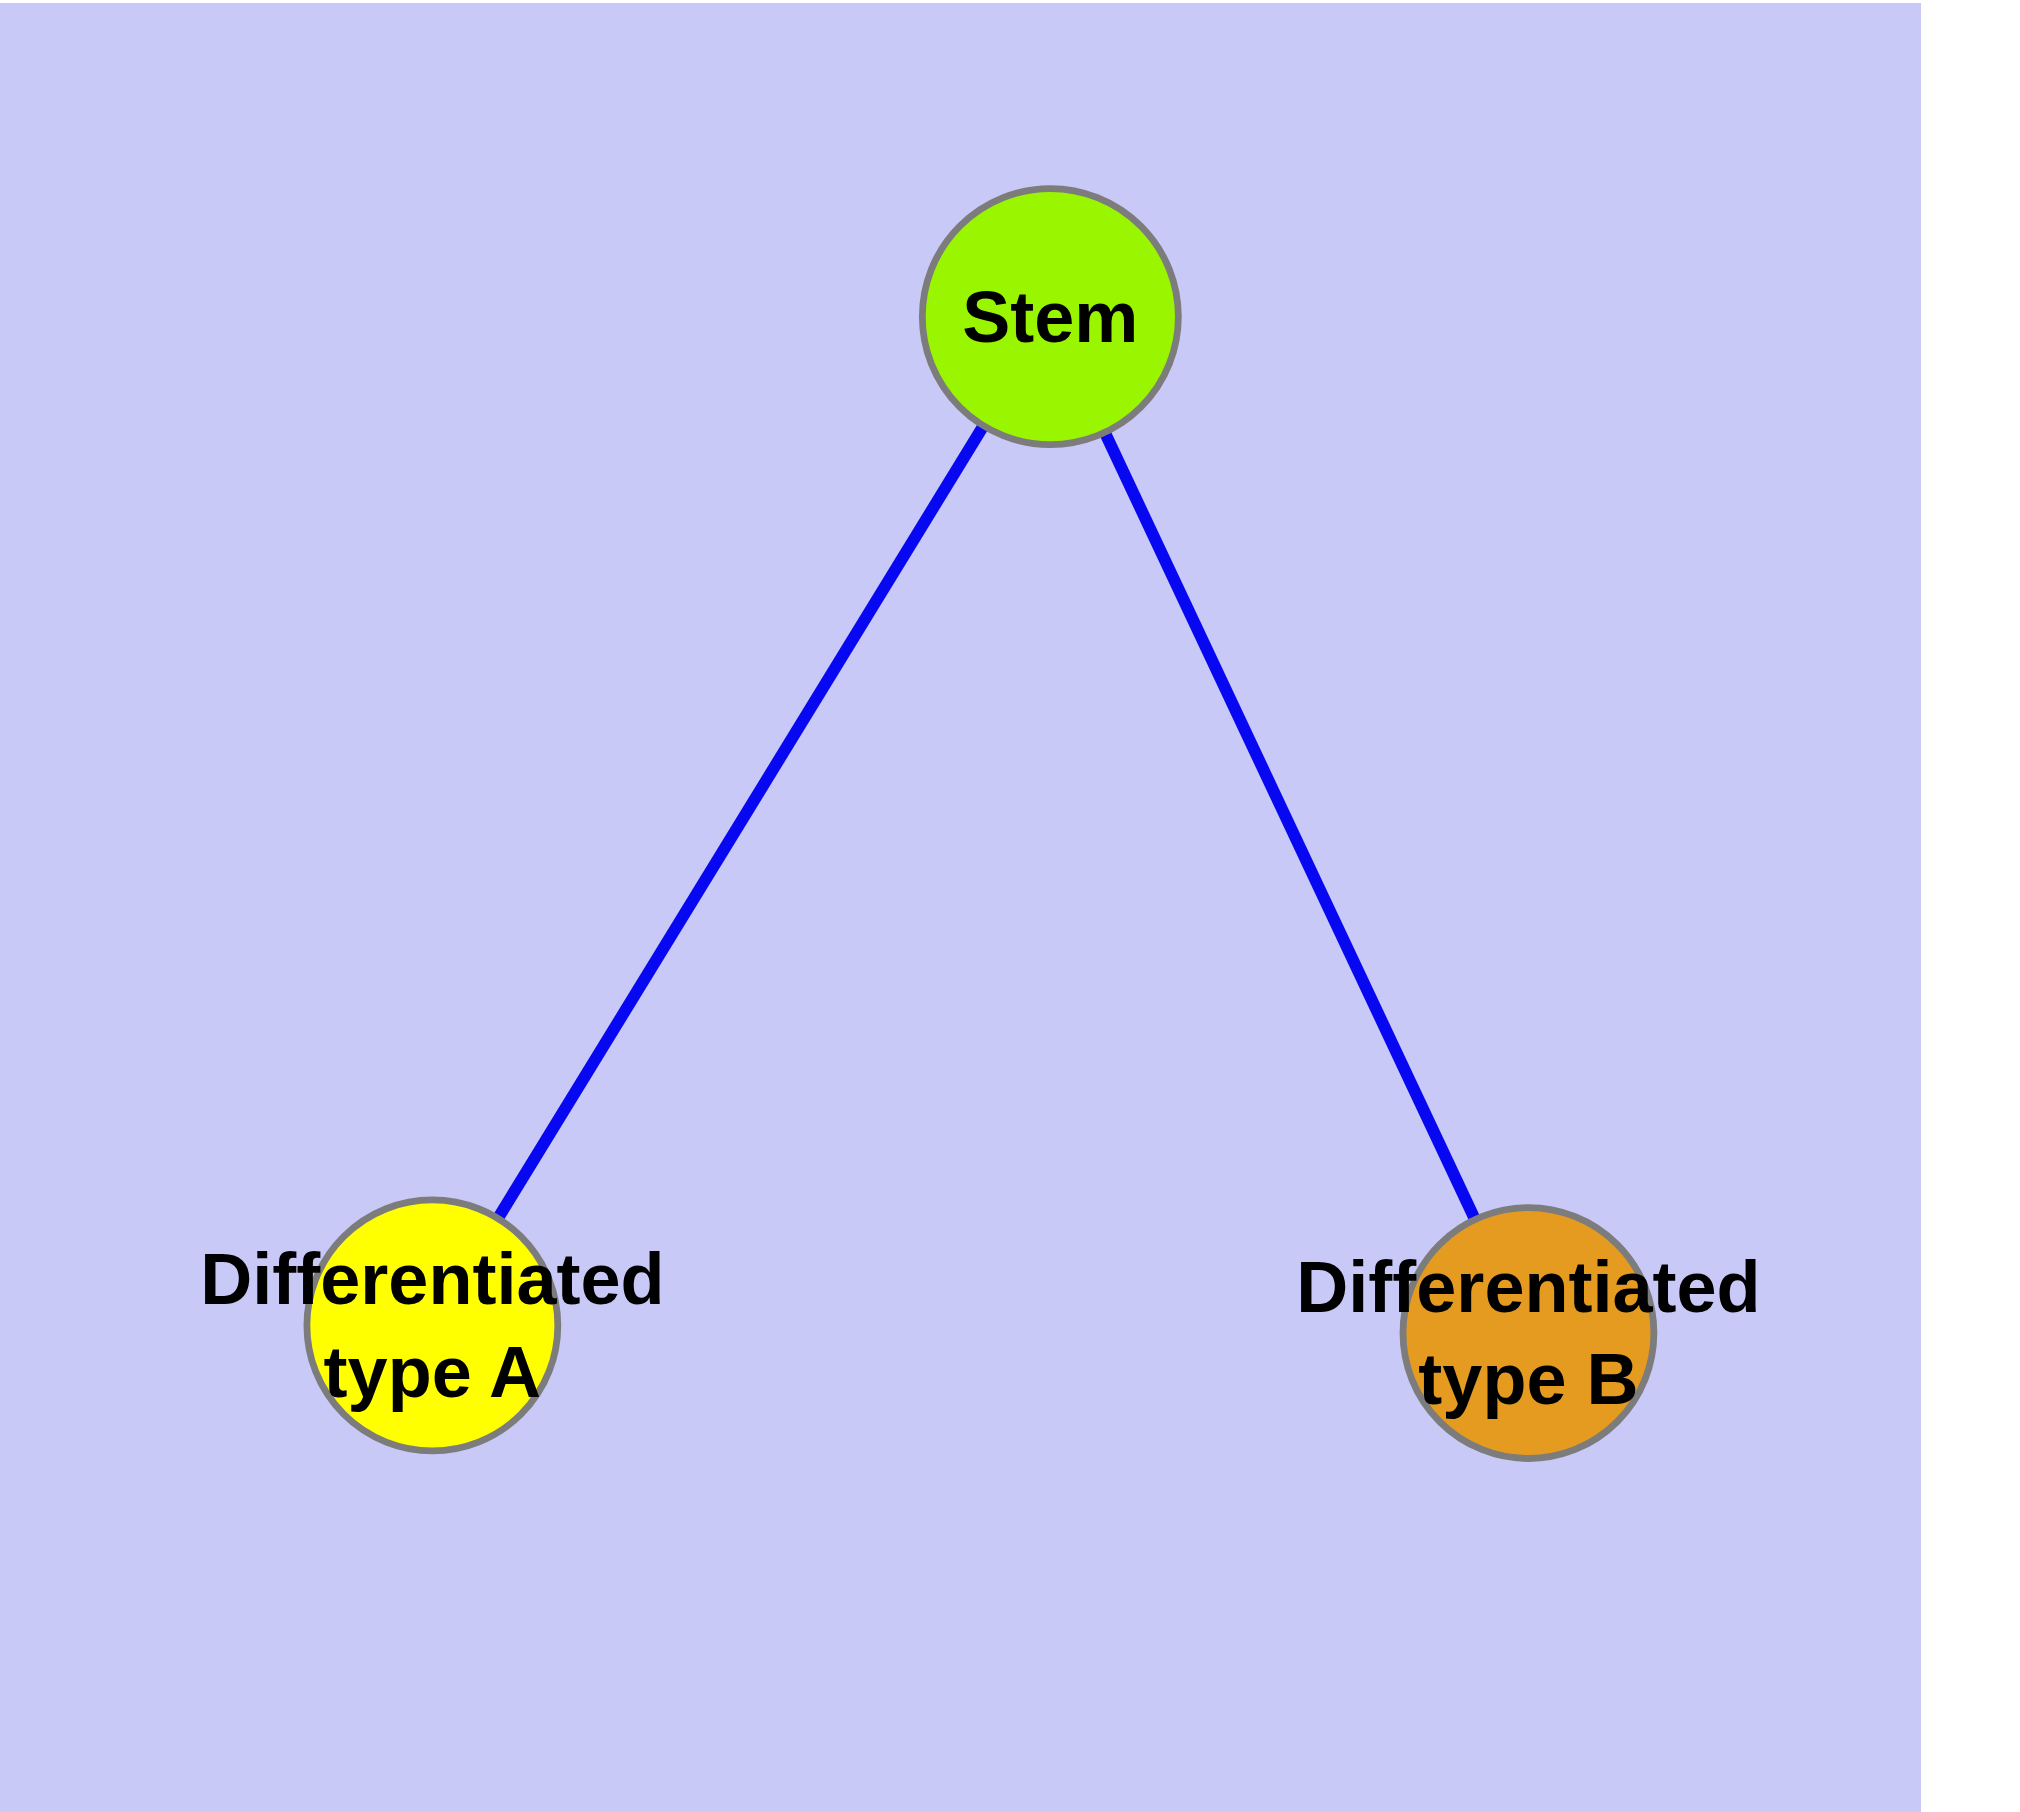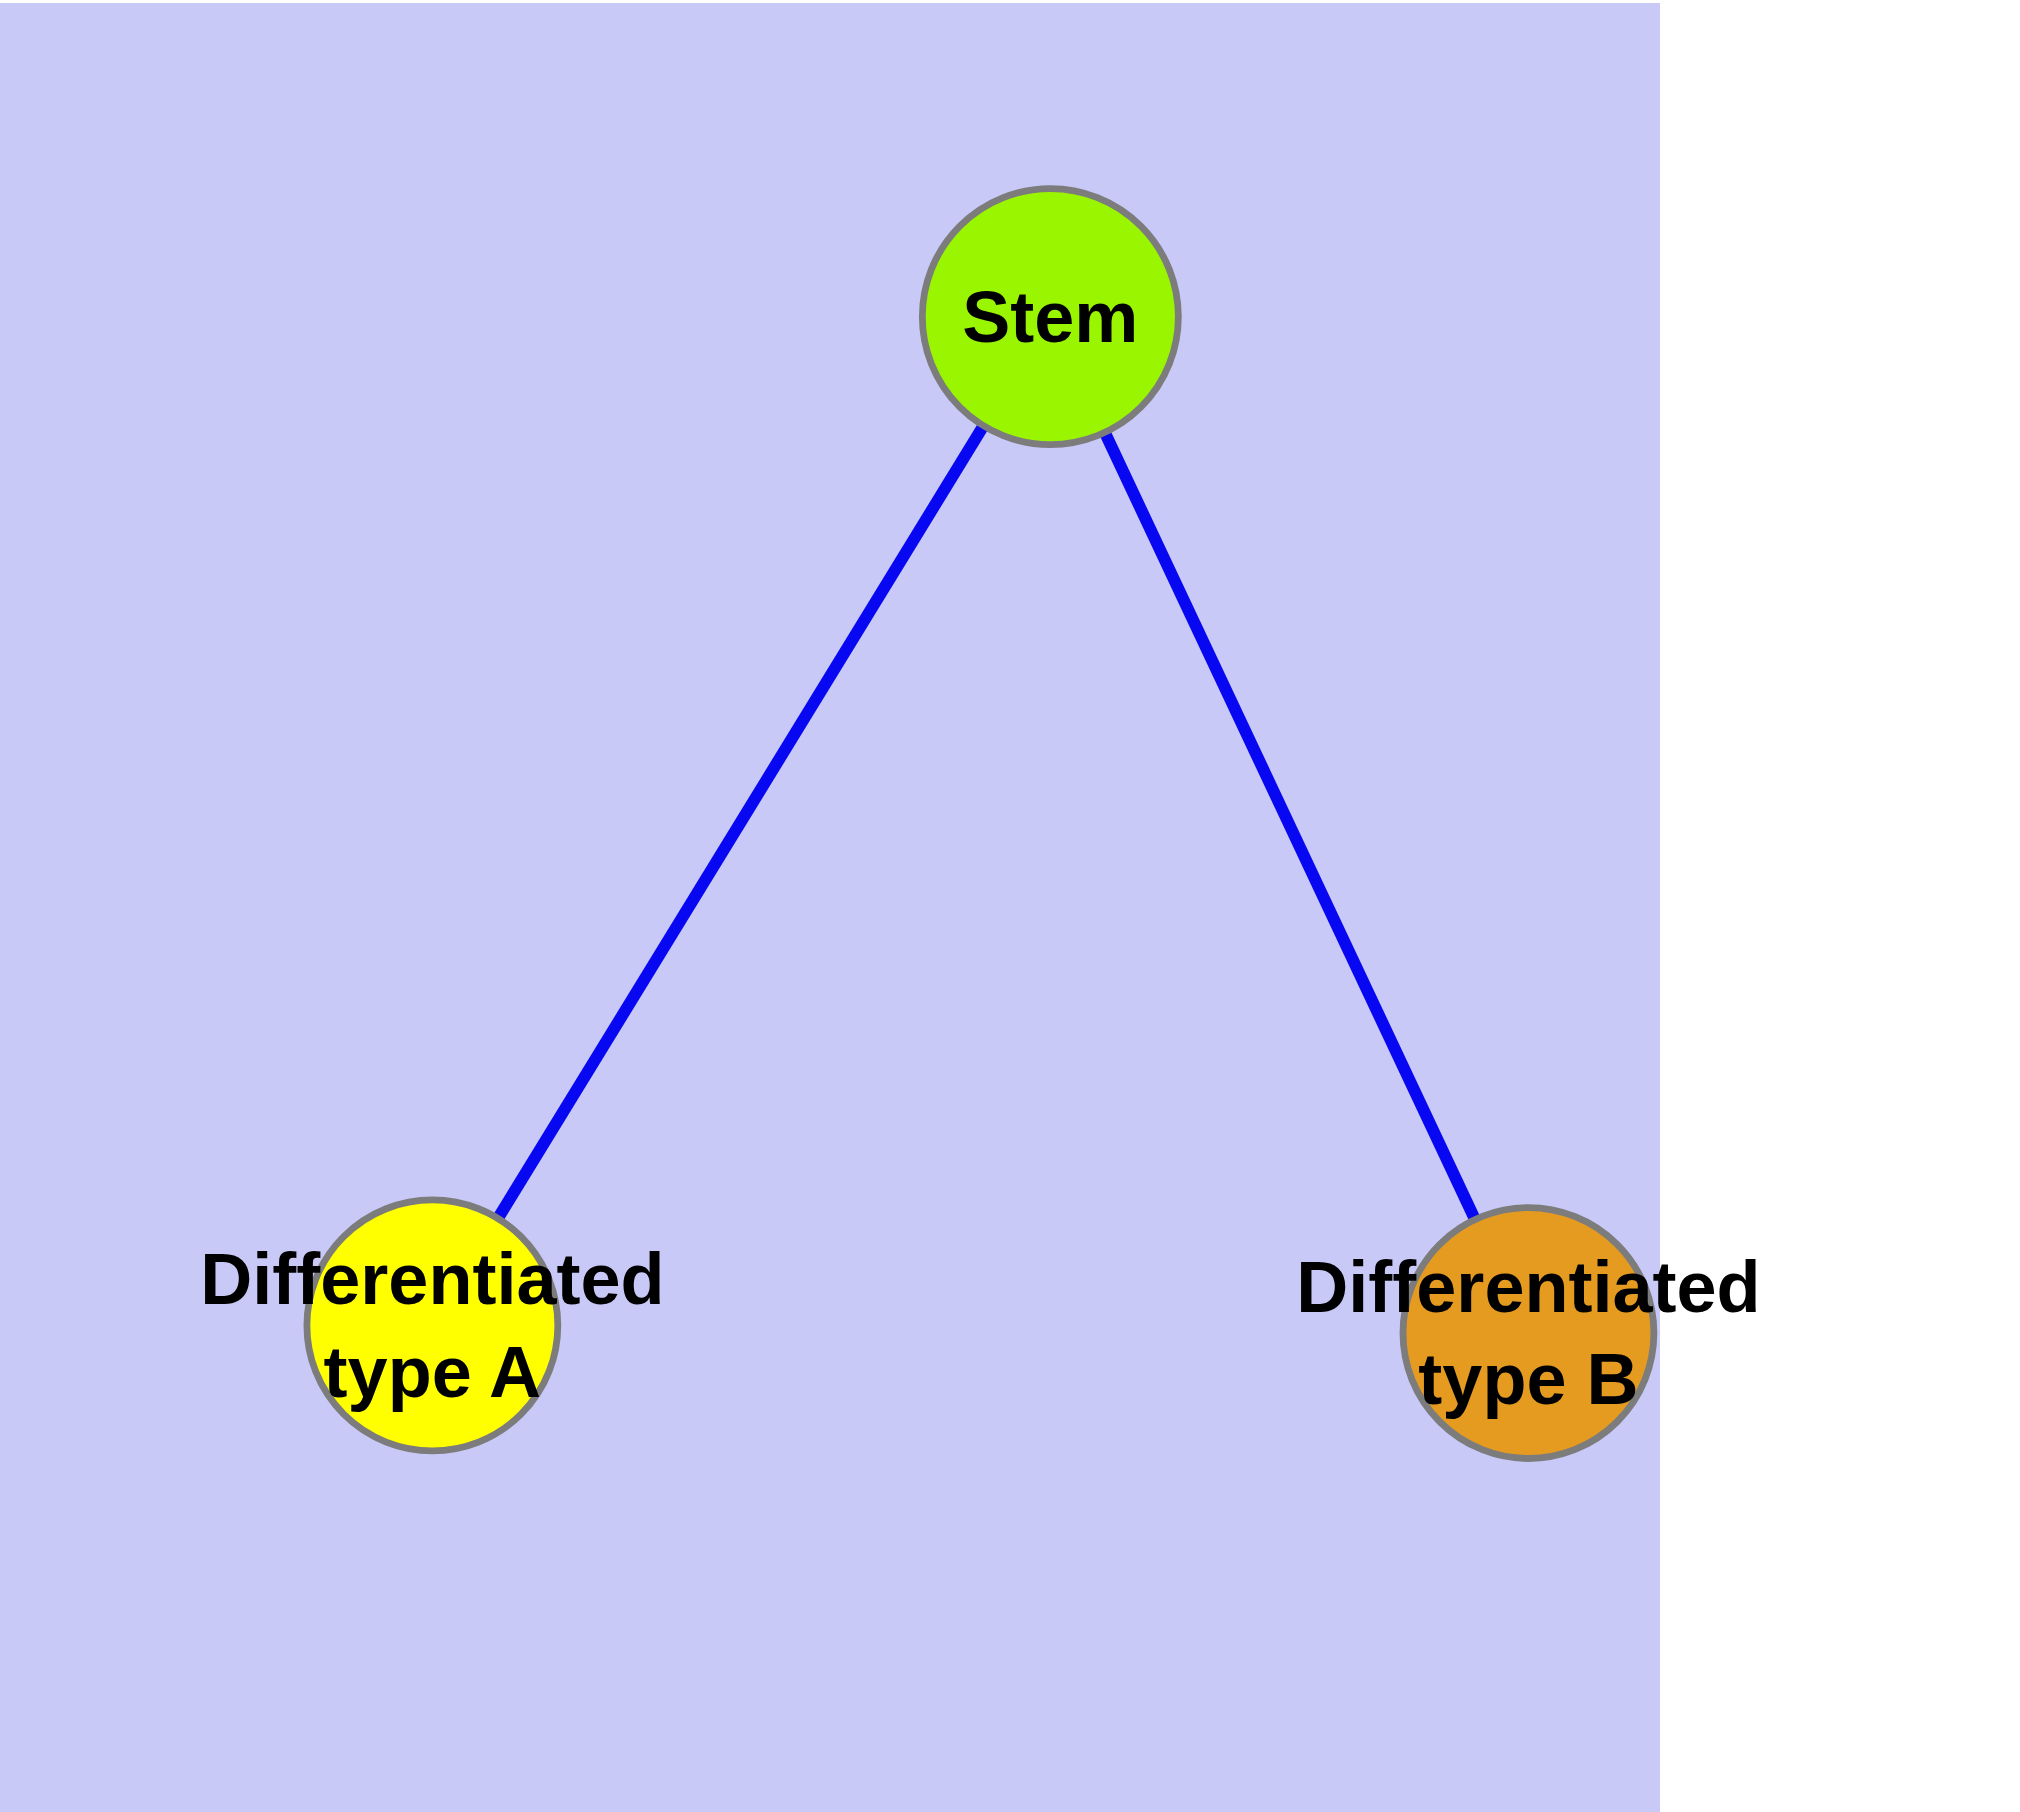--- a/index.html
+++ b/index.html
@@ -15,21 +15,21 @@
     position: absolute;
     top: 0; left: 0;
     width: 2021px;
     height: 3.4px;
     background: #ffffff;
   }
   .canvas {
     position: absolute;
     top: 3.4px;
     left: 0;
-    width: 1660px;
+    width: 1921px;
     height: 1809px;
   }
   svg.graph {
     display: block;
     width: 2021px;
     height: 1809px;
   }
   .node-label {
     font-family: "Liberation Sans", sans-serif;
     font-weight: bold;

